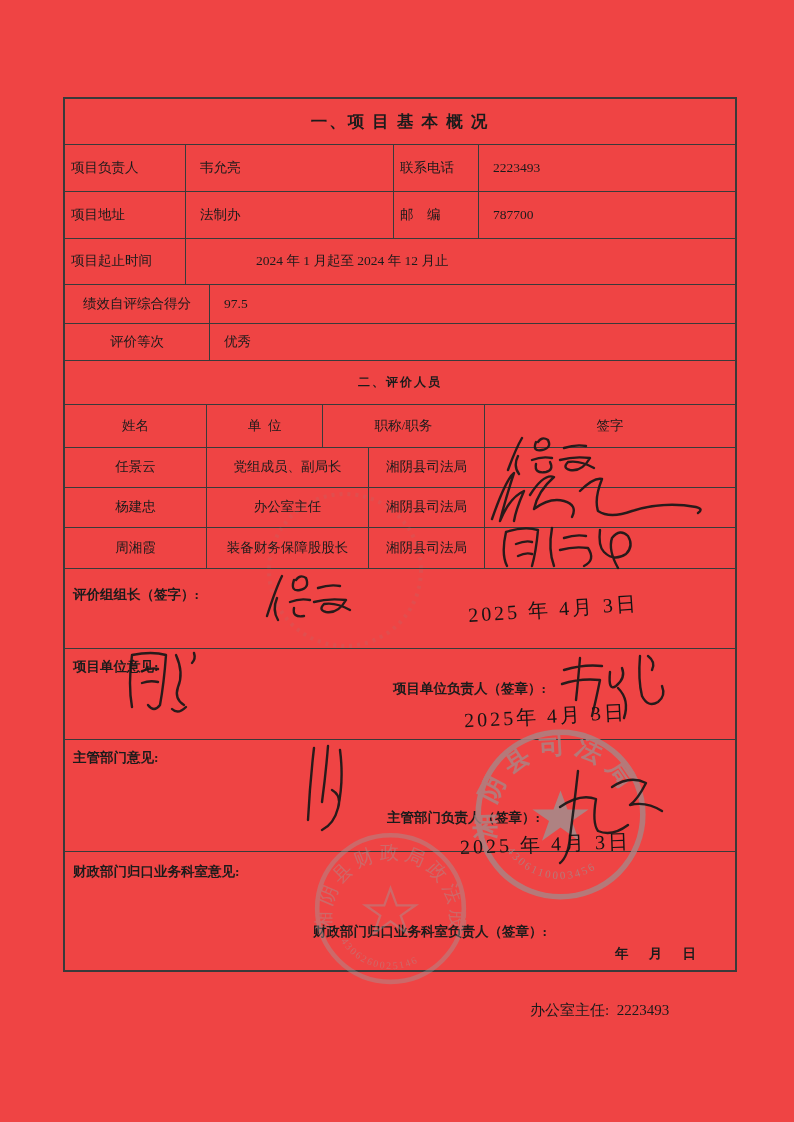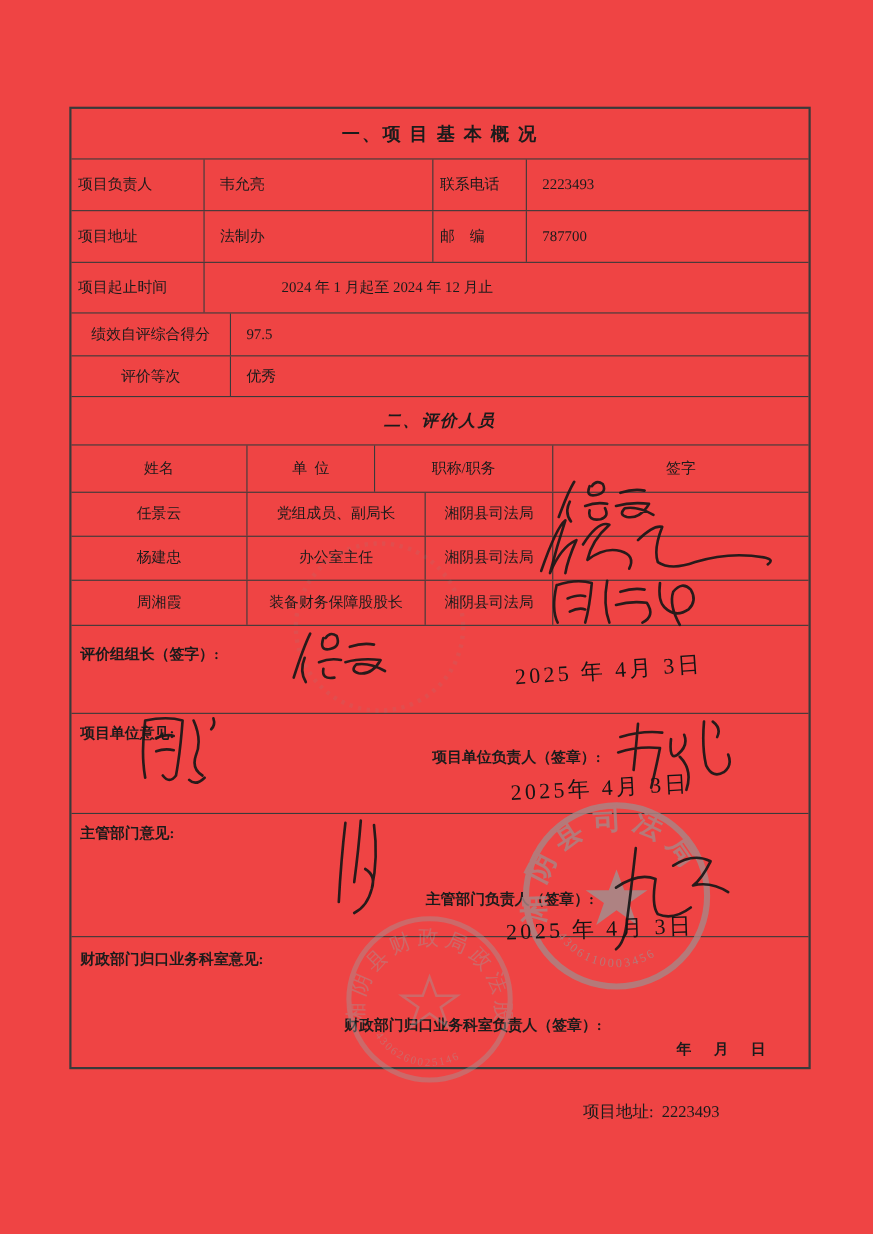--- a/index.html
+++ b/index.html
@@ -21,24 +21,24 @@
   }
   .cell:last-child{border-right:none;flex:1;}
   .c-center{justify-content:center;text-align:center;}
   .c-left{justify-content:flex-start;}
   .pad14{padding-left:14px;}
   .pad70{padding-left:70px;}
   .h46{height:46px;} .h47{height:47px;} .h39{height:39px;} .h37{height:37px;}
   .h44{height:44px;} .h43{height:43px;} .h40{height:40px;} .h41{height:41px;}
   .h80{height:80px;} .h91{height:91px;} .h112{height:112px;} .h118{height:118px;}
   .w107{width:121px;flex:none;} .w208{width:208px;flex:none;} .w85{width:85px;flex:none;}
-  .w145{width:145px;flex:none;} .w132{width:160px;flex:none;} .w162{width:162px;flex:none;}
+  .w145{width:145px;flex:none;} .w132{width:142px;flex:none;} .w162{width:162px;flex:none;}
   .w116{width:116px;flex:none;}
   .title-cell{justify-content:center;font-weight:bold;font-size:16.5px;letter-spacing:2px;}
-  .sec2-cell{justify-content:center;font-weight:bold;font-size:15px;letter-spacing:2px;font-style:italic;}
+  .sec2-cell{justify-content:center;font-weight:bold;font-size:12px;letter-spacing:2px;}
   
   .free{display:block;font-weight:bold;}
   .flabel{position:absolute;font-size:13.5px;white-space:pre;}
   
   .sig{position:absolute;z-index:3;}
   .sig svg{display:block;width:100%;height:100%;}
   .sig path{fill:none;stroke:#171717;stroke-width:2.4;stroke-linecap:round;stroke-linejoin:round;opacity:.92;}
   .hwdate{
     position:absolute;z-index:3;font-size:20px;letter-spacing:3px;color:#141414;
     white-space:pre;font-family:"Liberation Serif","DejaVu Serif",serif;
@@ -236,16 +236,16 @@
       <path d="M28,42 Q48,28 64,34 Q60,58 66,66 Q80,72 96,60"></path>
       <path d="M80,22 Q98,10 114,18 Q106,34 98,40 Q114,36 130,46"></path>
     </svg>
   </div>
 
   <span class="hwdate" style="left:468px;top:596px;transform:rotate(-4deg);">2025 年 4月 3日</span>
   <span class="hwdate" style="left:464px;top:703px;transform:rotate(-3deg);">2025年 4月 3日</span>
   <span class="hwdate" style="left:460px;top:831px;transform:rotate(-2deg);">2025 年 4月 3日</span>
 
   <div class="footer-line" style="left:515px;top:984px;">
-    <span>项目地址:  </span><span>2223493</span>
+    <span>办公室主任:  </span><span>2223493</span>
   </div>
 
 </div>
 
 </body></html>

